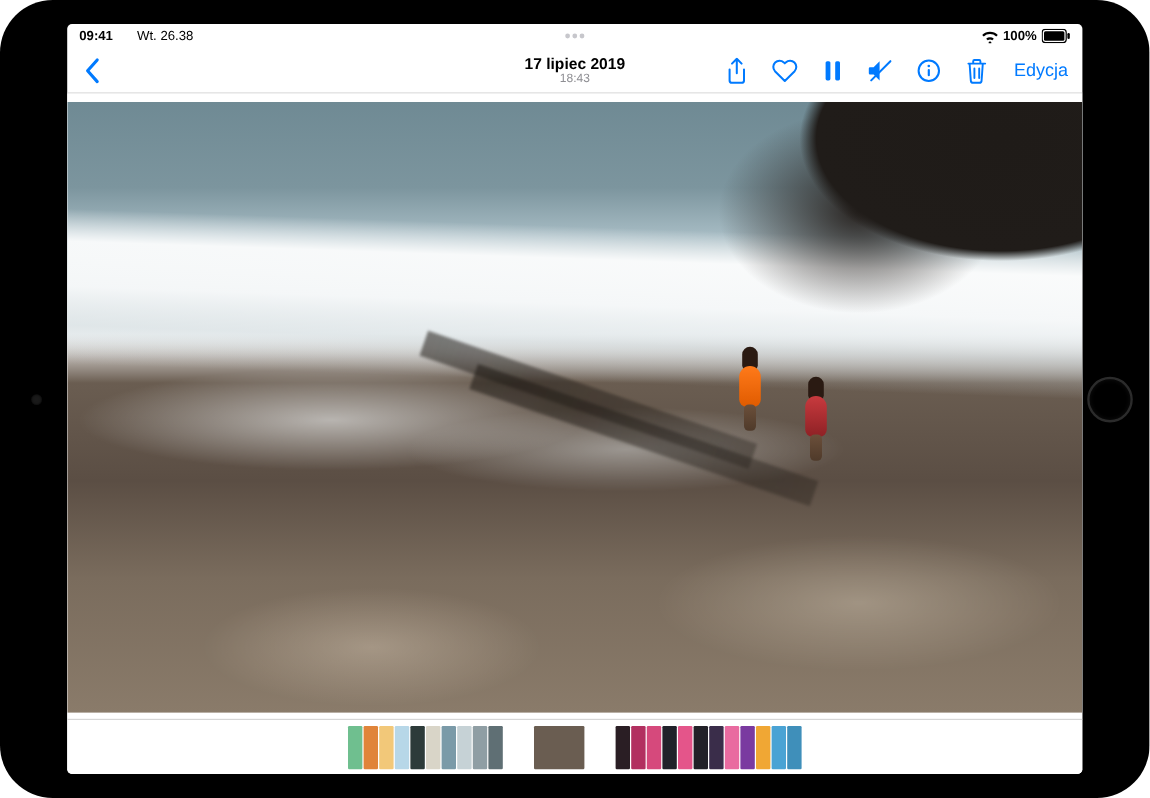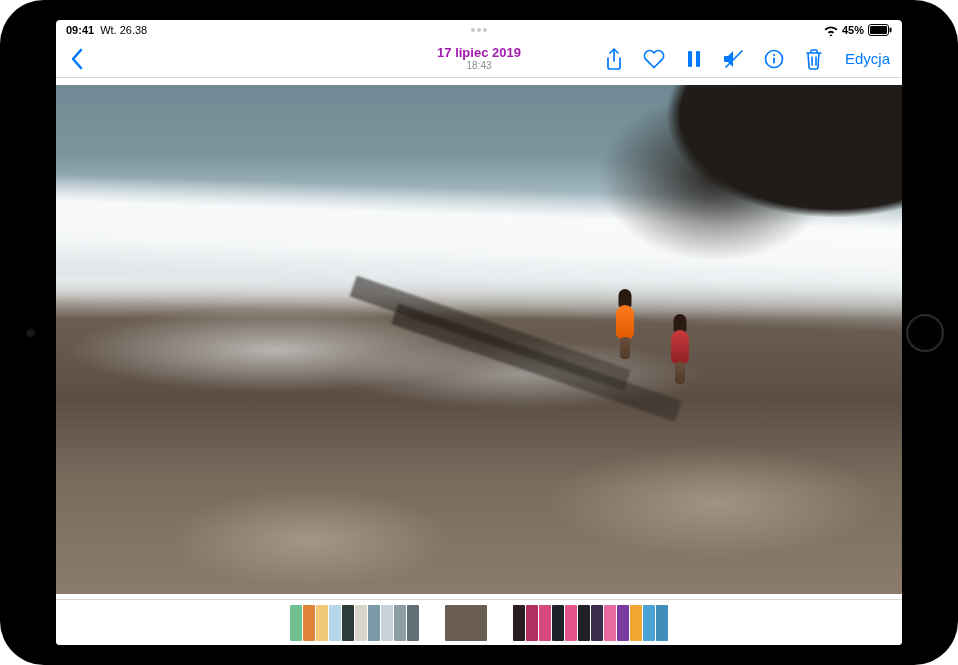--- a/index.html
+++ b/index.html
@@ -59,21 +59,21 @@
   .status-bar {
     height: 20px;
     display: flex;
     align-items: center;
     justify-content: space-between;
     padding: 0 10px;
     font-size: 11px;
     font-weight: 600;
     color: #000;
   }
-  .status-left { display: flex; align-items: center; gap: 6px; }
+  .status-left { display: flex; align-items: center; gap: 20px; }
   .status-right { display: flex; align-items: center; gap: 4px; }
   .status-center {
     position: absolute;
     left: 50%;
     top: 8px;
     transform: translateX(-50%);
     display: flex;
     gap: 2px;
   }
   .status-center .dot {
@@ -94,21 +94,21 @@
   .nav-left { flex: 0 0 auto; }
   .nav-spacer { flex: 1; }
   .nav-title {
     position: absolute;
     left: 50%;
     top: 50%;
     transform: translate(-50%, -50%);
     text-align: center;
     line-height: 1.1;
   }
-  .nav-title .date { font-size: 13px; font-weight: 600; color: #a21caf; }
+  .nav-title .date { font-size: 13px; font-weight: 600; color: #000000; }
   .nav-title .time { font-size: 10px; color: #8e8e93; }
   .nav-icon-btn {
     width: 26px; height: 30px;
     display: flex; align-items: center; justify-content: center;
     color: #007aff;
     cursor: pointer;
   }
   .nav-text-btn {
     color: #007aff;
     font-size: 15px;
@@ -227,21 +227,21 @@
         <span class="dot"></span>
           <span class="dot"></span>
           <span class="dot"></span>
       </div>
       <div class="status-right">
         <span class="wifi-icon">
           <svg width="14" height="11" viewBox="0 0 14 11">
               <path fill="#000" d="M7 9.6a1.2 1.2 0 1 0 0 2.4 1.2 1.2 0 0 0 0-2.4Zm-3.2-2.3 1.3 1.3a3 3 0 0 1 3.8 0l1.3-1.3a4.8 4.8 0 0 0-6.4 0ZM.5 4.1l1.3 1.3a7.6 7.6 0 0 1 10.4 0l1.3-1.3a9.4 9.4 0 0 0-13 0Z"></path>
             </svg>
         </span>
-        <span>45%</span>
+        <span>100%</span>
         <span class="battery-icon">
           <svg width="24" height="12" viewBox="0 0 24 12">
               <rect x="0.5" y="0.5" width="20" height="11" rx="2.5" fill="none" stroke="#000"></rect>
               <rect x="2" y="2" width="17" height="8" rx="1.3" fill="#000"></rect>
               <rect x="21.5" y="3.5" width="2" height="5" rx="1" fill="#000"></rect>
             </svg>
         </span>
       </div>
     </div>
 

